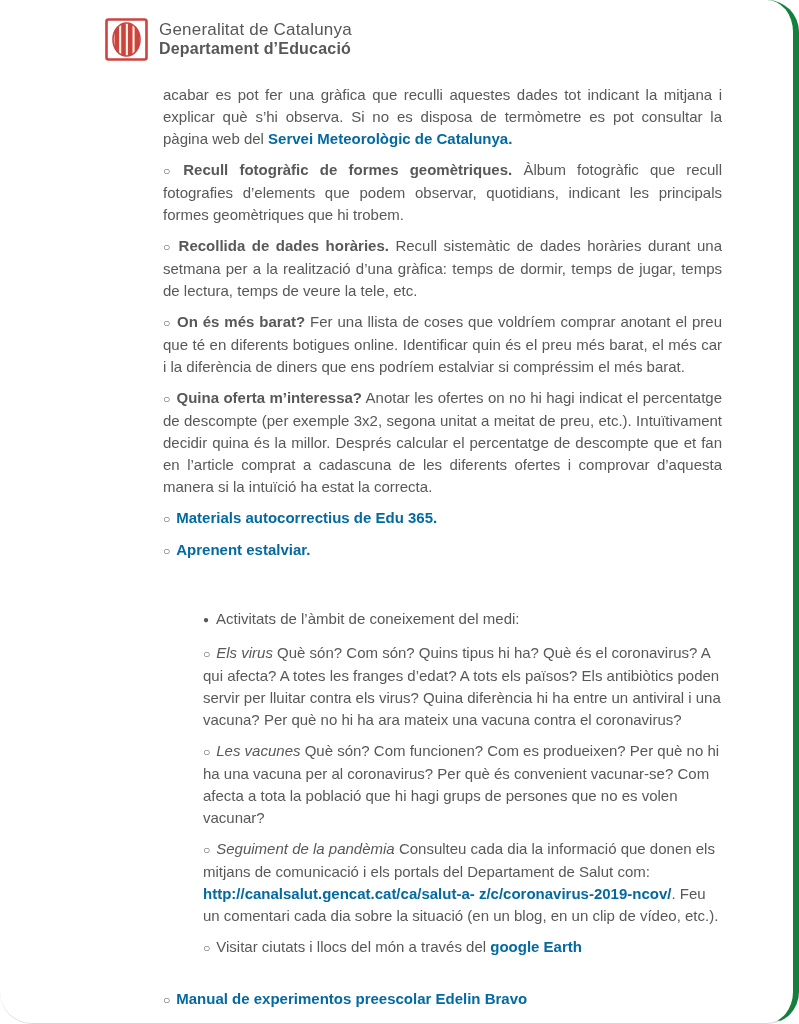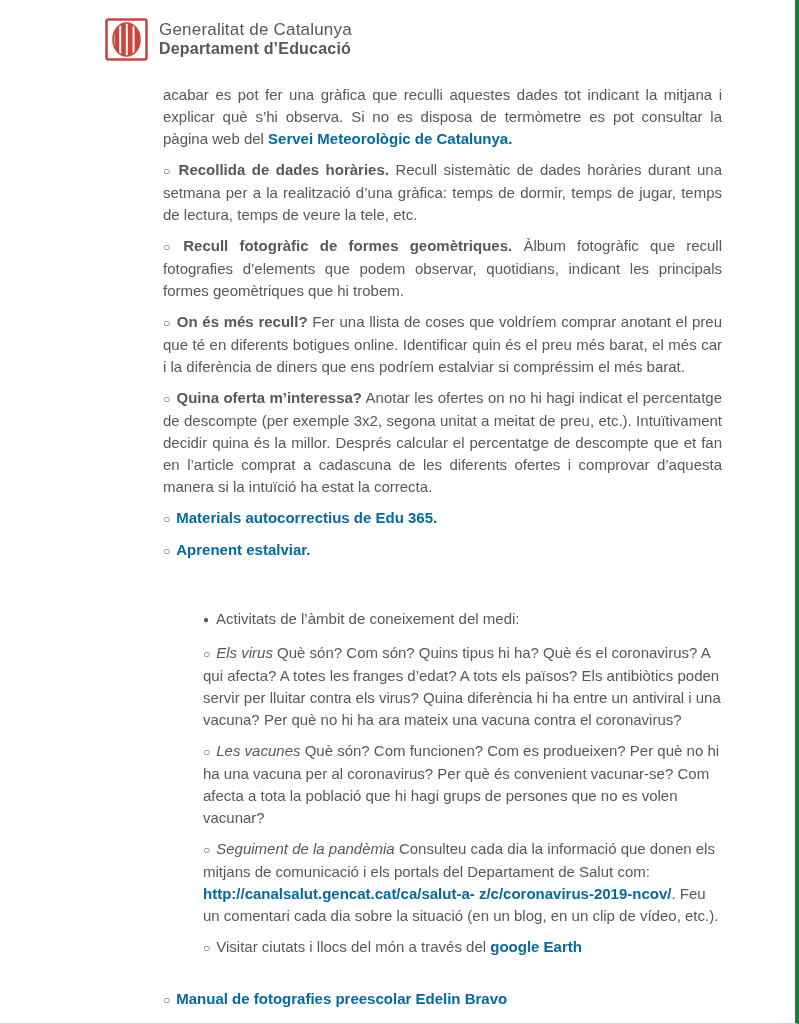--- a/index.html
+++ b/index.html
@@ -5,23 +5,24 @@
   html, body { margin: 0; padding: 0; }
   body {
     width: 799px; height: 1024px;
     background: #ffffff;
     font-family: "Liberation Sans", sans-serif;
     position: relative;
     overflow: hidden;
   }
   .page {
     position: absolute; inset: 0;
-    border-right: 4px solid #15803d;
+    border-right: 6px solid #15803d;
     border-bottom: 1px solid #d8d8d8;
     box-sizing: border-box;
+    border-radius: 32px;
   }
   
   .header { position: absolute; left: 105px; top: 18px; display: flex; align-items: center; }
   .logo-mark { width: 43px; height: 43px; flex: 0 0 auto; }
   .logo-text { margin-left: 11px; color: #57575a; }
   .logo-org  { font-size: 17px; line-height: 19px; letter-spacing: 0.2px; }
   .logo-dept { font-size: 16px; line-height: 20px; font-weight: bold; letter-spacing: 0.2px; }
   
   .content {
     position: absolute; left: 163px; top: 84px; width: 559px;
@@ -67,25 +68,25 @@
     <div class="logo-text">
       <div class="logo-org">Generalitat de Catalunya</div>
       <div class="logo-dept">Departament d’Educació</div>
     </div>
   </div>
 
   <div class="content">
 
     <p class="para just"><span>acabar es pot fer una gràfica que reculli aquestes dades tot indicant la mitjana i explicar què s’hi observa. Si no es disposa de termòmetre es pot consultar la pàgina web del </span><a class="doclink">Servei Meteorològic de Catalunya.</a></p>
 
+    <p class="para just"><span class="b2">○</span><span class="lead-bold">Recull fotogràfic de formes geomètriques.</span><span> Àlbum fotogràfic que recull fotografies d’elements que podem observar, quotidians, indicant les principals formes geomètriques que hi trobem.</span></p>
+
     <p class="para just"><span class="b2">○</span><span class="lead-bold">Recollida de dades horàries.</span><span> Recull sistemàtic de dades horàries durant una setmana per a la realització d’una gràfica: temps de dormir, temps de jugar, temps de lectura, temps de veure la tele, etc.</span></p>
 
-    <p class="para just"><span class="b2">○</span><span class="lead-bold">Recull fotogràfic de formes geomètriques.</span><span> Àlbum fotogràfic que recull fotografies d’elements que podem observar, quotidians, indicant les principals formes geomètriques que hi trobem.</span></p>
-
-    <p class="para just"><span class="b2">○</span><span class="lead-bold">On és més recull?</span><span> Fer una llista de coses que voldríem comprar anotant el preu que té en diferents botigues online. Identificar quin és el preu més barat, el més car i la diferència de diners que ens podríem estalviar si compréssim el més barat.</span></p>
+    <p class="para just"><span class="b2">○</span><span class="lead-bold">On és més barat?</span><span> Fer una llista de coses que voldríem comprar anotant el preu que té en diferents botigues online. Identificar quin és el preu més barat, el més car i la diferència de diners que ens podríem estalviar si compréssim el més barat.</span></p>
 
     <p class="para just"><span class="b2">○</span><span class="lead-bold">Quina oferta m’interessa?</span><span> Anotar les ofertes on no hi hagi indicat el percentatge de descompte (per exemple 3x2, segona unitat a meitat de preu, etc.). Intuïtivament decidir quina és la millor. Després calcular el percentatge de descompte que et fan en l’article comprat a cadascuna de les diferents ofertes i comprovar d’aquesta manera si la intuïció ha estat la correcta.</span></p>
 
     <p class="para linkline"><span class="b2">○</span><a class="doclink">Materials autocorrectius de Edu 365.</a></p>
 
     <p class="para linkline"><span class="b2">○</span><a class="doclink">Aprenent estalviar.</a></p>
 
     <div class="section-medi">
       <p class="para l1-heading"><span class="b1">●</span><span>Activitats de l’àmbit de coneixement del medi:</span></p>
       <div class="gap-after-heading"></div>
@@ -95,18 +96,18 @@
       <p class="para"><span class="b2">○</span><span class="lead-italic">Les vacunes</span><span> Què són? Com funcionen? Com es produeixen? Per què no hi ha una vacuna per al coronavirus? Per què és convenient vacunar-se? Com afecta a tota la població que hi hagi grups de persones que no es volen vacunar?</span></p>
 
       <p class="para"><span class="b2">○</span><span class="lead-italic">Seguiment de la pandèmia</span><span> Consulteu cada dia la informació que donen els mitjans de comunicació i els portals del Departament de Salut com: </span><a class="doclink">http://canalsalut.gencat.cat/ca/salut-a- z/c/coronavirus-2019-ncov/</a><span>. Feu un comentari cada dia sobre la situació (en un blog, en un clip de vídeo, etc.).</span></p>
 
       <p class="para"><span class="b2">○</span><span>Visitar ciutats i llocs del món a través del </span><a class="doclink">google Earth</a></p>
     </div>
 
     <div class="section-art">
       <div class="gap-after-heading"></div>
 
-      <p class="para linkline"><span class="b2">○</span><a class="doclink">Manual de fotografies preescolar Edelin Bravo</a></p>
+      <p class="para linkline"><span class="b2">○</span><a class="doclink">Manual de experimentos preescolar Edelin Bravo</a></p>
 
     </div>
 
   </div>
 </div>
 
 </body></html>

